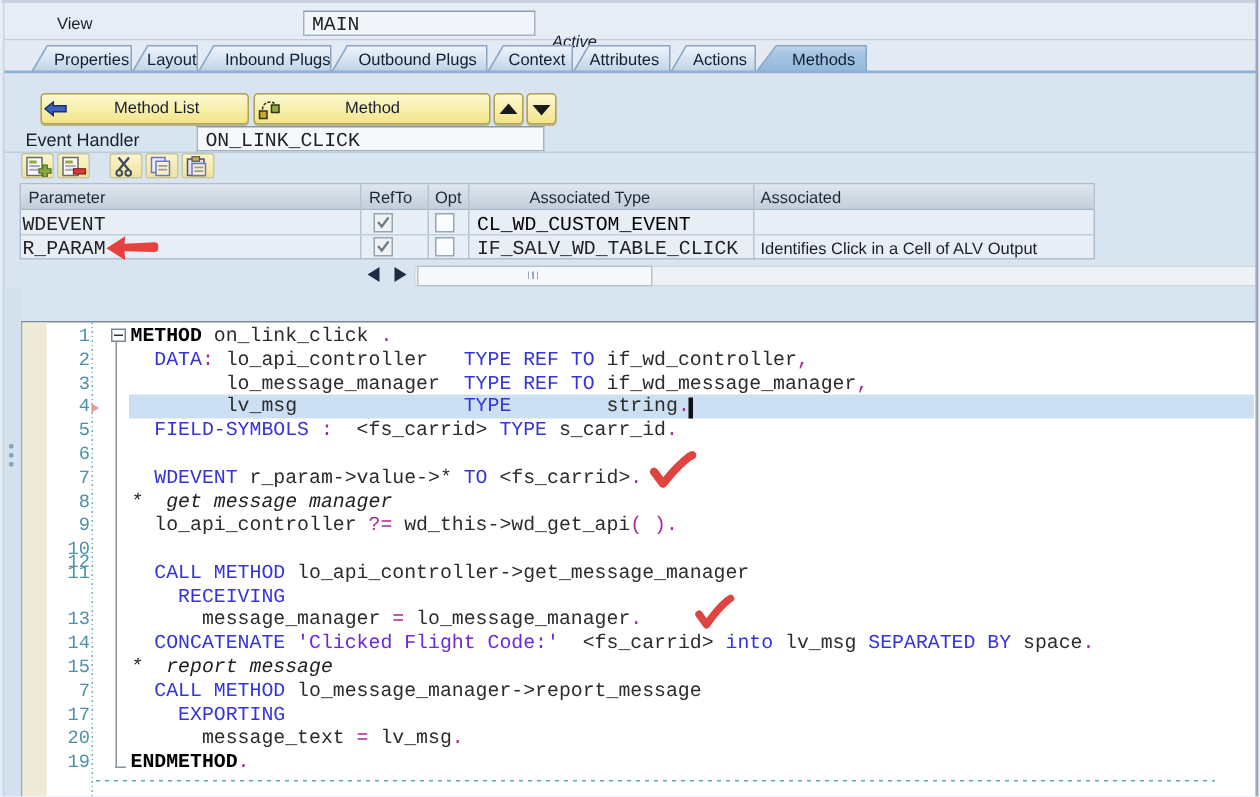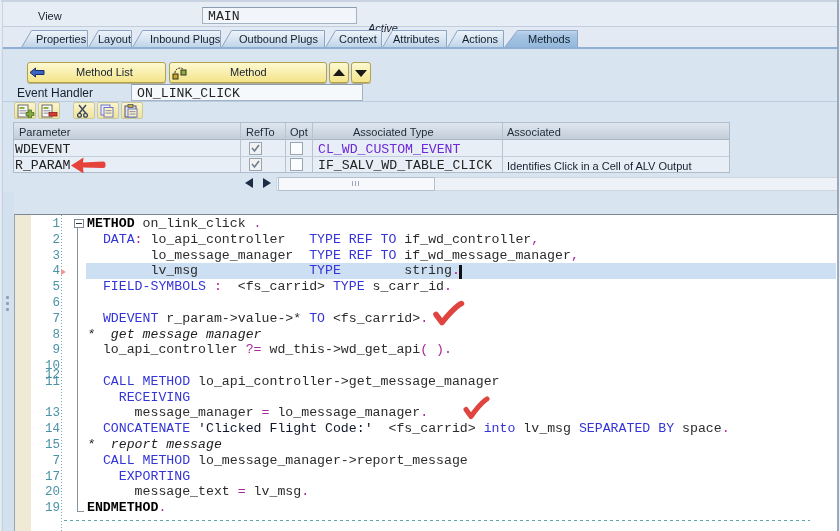--- a/index.html
+++ b/index.html
@@ -5,21 +5,21 @@
   html,body{margin:0;padding:0;}
   body{width:840px;height:531px;overflow:hidden;font-family:"Liberation Sans",sans-serif;background:#dce7f2;position:relative;}
   .abs{position:absolute;}
   .lbl{font-size:11px;color:#16202e;}
   .mono{font-family:"Liberation Mono",monospace;}
   .field{background:#f2f6fa;border:1px solid #a2b3c4;border-top-color:#8a9cb0;box-sizing:border-box;}
   .ybtn{background:linear-gradient(#fdf9d2,#f4e489);border:1px solid #b3a04c;border-radius:3px;box-sizing:border-box;box-shadow:0 1px 0 rgba(150,130,60,.55);}
   .cl{position:absolute;left:87px;white-space:pre;font-family:"Liberation Mono",monospace;font-size:13.22px;line-height:16px;color:#2c2c2c;}
   .kw{color:#3434d8;}
   .pu{color:#a8289a;}
-  .st{color:#0f172a;font-family:Liberation Mono, monospace;}
+  .st{color:#6d28d9;font-family:Liberation Mono, monospace;}
   .cm{color:#222;font-style:italic;}
   .bd{font-weight:bold;color:#000;}
   .num{position:absolute;width:46px;text-align:right;font-family:"Liberation Mono",monospace;font-size:12.5px;line-height:16px;color:#4a92a8;left:14px;}
 </style>
 </head>
 <body>
 
 <div class="abs" style="left:0;top:0;width:840px;height:2px;background:#c8d2e0;"></div>
 
 <div class="abs" style="left:0;top:2px;width:840px;height:25px;background:#e7edf5;"></div>
@@ -130,21 +130,21 @@
 <div class="abs lbl" style="left:507px;top:126px;color:#1d2836;">Associated</div>
 
 <div class="abs" style="left:240px;top:123px;width:1px;height:49px;background:#b6c4d2;"></div>
 <div class="abs" style="left:285px;top:123px;width:1px;height:49px;background:#b6c4d2;"></div>
 <div class="abs" style="left:312px;top:123px;width:1px;height:49px;background:#b6c4d2;"></div>
 <div class="abs" style="left:502px;top:123px;width:1px;height:49px;background:#b6c4d2;"></div>
 
 <div class="abs" style="left:14px;top:156px;width:715px;height:1px;background:#c2cedb;"></div>
 <div class="abs mono" style="left:15px;top:142px;font-size:13.2px;color:#222;">WDEVENT</div>
 <div class="abs mono" style="left:15px;top:158px;font-size:13.2px;color:#222;">R_PARAM</div>
-<div class="abs mono" style="left:318px;top:142px;font-size:13.2px;color:#6d28d9;">CL_WD_CUSTOM_EVENT</div>
+<div class="abs mono" style="left:318px;top:142px;font-size:13.2px;color:#000000;">CL_WD_CUSTOM_EVENT</div>
 <div class="abs mono" style="left:318px;top:158px;font-size:13.2px;color:#222;">IF_SALV_WD_TABLE_CLICK</div>
 <div class="abs lbl" style="left:507px;top:160px;">Identifies Click in a Cell of ALV Output</div>
 
 <div class="abs" style="left:249px;top:142px;width:13px;height:13px;background:#f2f2f2;border:1px solid #98a6b4;box-sizing:border-box;"></div>
 <div class="abs" style="left:249px;top:158px;width:13px;height:13px;background:#f2f2f2;border:1px solid #98a6b4;box-sizing:border-box;"></div>
 <svg class="abs" style="left:250px;top:143px;" width="11" height="11">
     <path d="M2,5 L4.5,8 L9,2" fill="none" stroke="#6e7e8e" stroke-width="1.6"></path>
   </svg>
 <svg class="abs" style="left:250px;top:159px;" width="11" height="11">
     <path d="M2,5 L4.5,8 L9,2" fill="none" stroke="#6e7e8e" stroke-width="1.6"></path>

